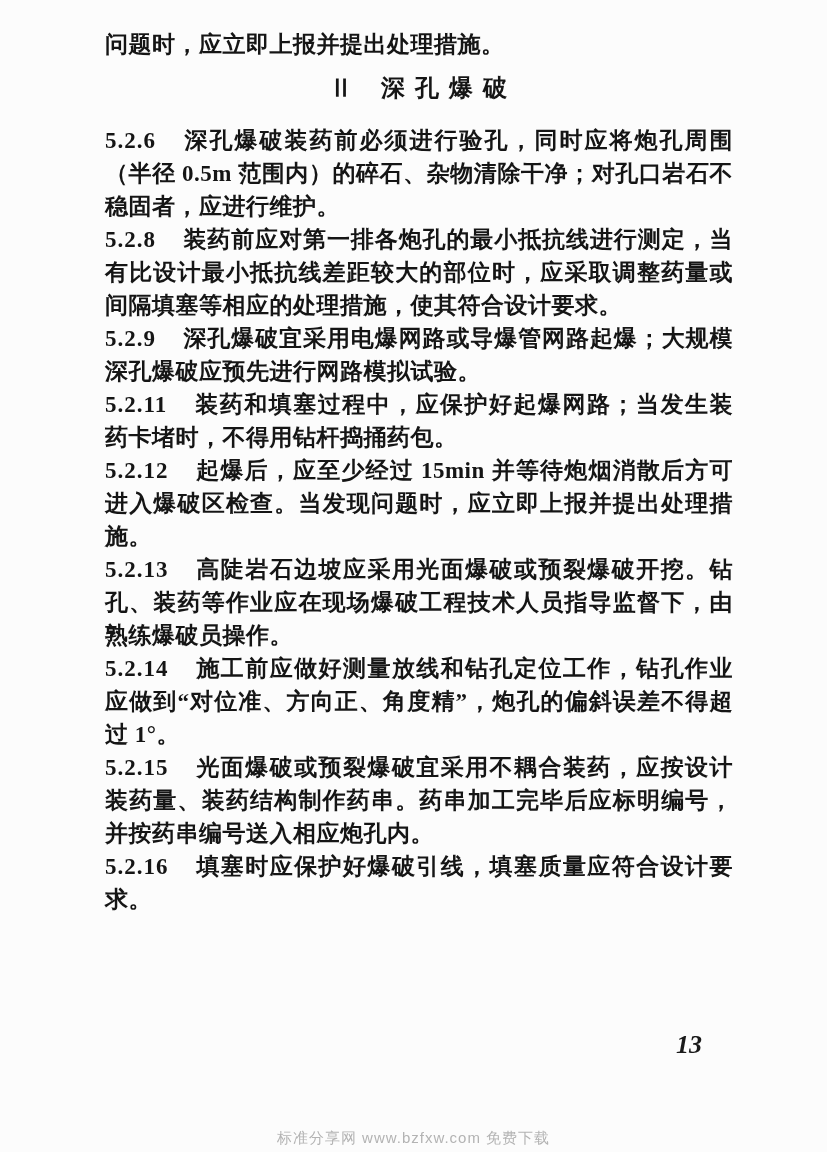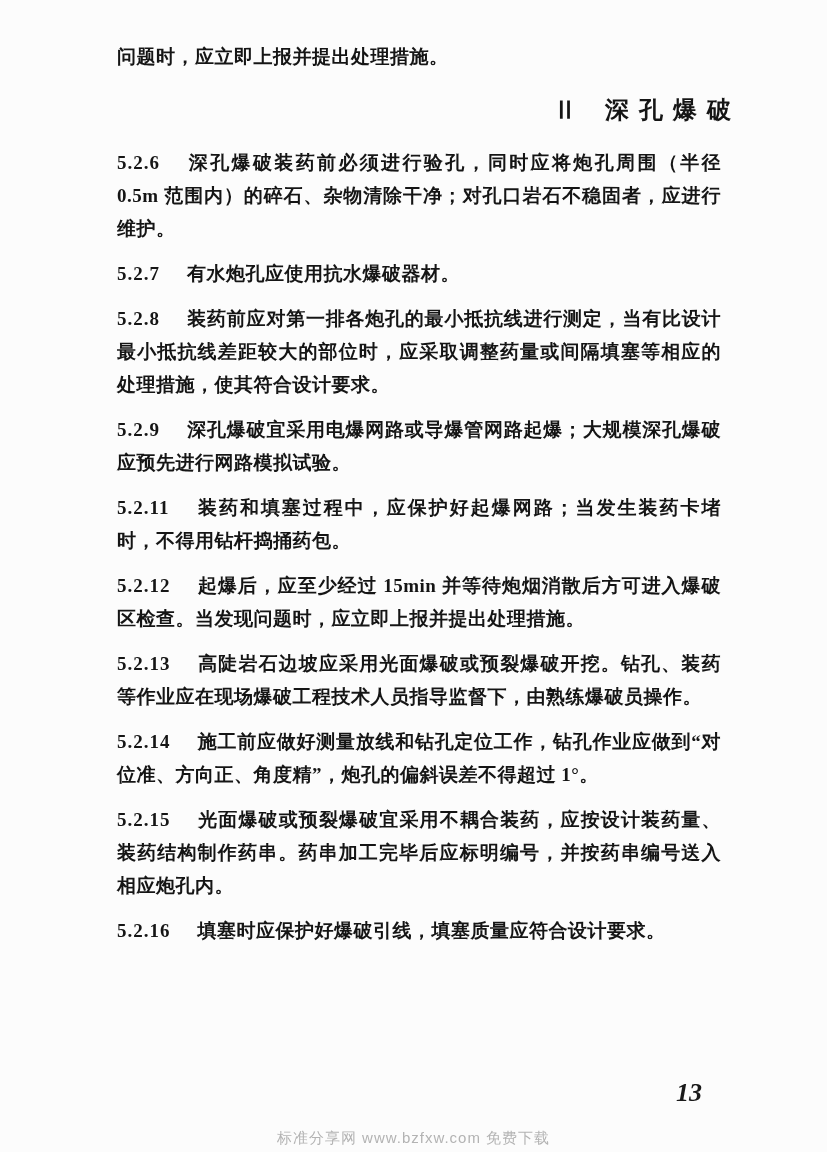--- a/index.html
+++ b/index.html
@@ -12,57 +12,56 @@
     font-family: "Liberation Serif", serif;
     color: #151515;
   }
   .content {
     position: absolute;
     left: 105px;
     top: 28px;
     width: 628px;
   }
   .para {
-    margin: 12px;
-    font-size: 19px;
+    margin: 0;
+    font-size: 23px;
     line-height: 33px;
     font-weight: bold;
     text-align: justify;
     letter-spacing: 0.5px;
   }
   .clause-number {
     font-family: Liberation Serif, serif;
     font-weight: bold;
     letter-spacing: 1px;
     margin-right: 27px;
   }
   .heading {
-    margin: 21px 0 19px 0;
+    margin: 11px 0 19px 0;
     font-size: 24px;
     line-height: 33px;
     font-weight: bold;
-    text-align: right;
+    text-align: center;
     letter-spacing: 0;
   }
   .heading .numeral {
     margin-right: 28px;
   }
   .heading .heading-title {
     letter-spacing: 2px;
   }
   .page-number {
     position: absolute;
     top: 1030px;
     left: 676px;
     font-size: 26px;
     font-style: italic;
     font-weight: bold;
     font-family: "Liberation Serif", serif;
     color: #1a1a1a;
-    margin-top: 48px;
   }
   .footer-watermark {
     position: absolute;
     left: 0;
     bottom: 4px;
     width: 100%;
     text-align: center;
     font-size: 15px;
     letter-spacing: 1px;
     color: #b3b3b3;
@@ -76,23 +75,20 @@
   <div class="content">
 
     <p class="para">问题时，应立即上报并提出处理措施。</p>
 
     <h3 class="heading">
       <span class="numeral">Ⅱ</span><span class="heading-title">深 孔 爆 破</span>
     </h3>
 
     <p class="para">
       <span class="clause-number">5.2.6</span><span class="clause-text">深孔爆破装药前必须进行验孔，同时应将炮孔周围（半径 0.5m 范围内）的碎石、杂物清除干净；对孔口岩石不稳固者，应进行维护。</span>
-    </p>
-    <p class="para">
-      <span class="clause-number">5.2.7</span><span class="clause-text">有水炮孔应使用抗水爆破器材。</span>
     </p>
     <p class="para">
       <span class="clause-number">5.2.8</span><span class="clause-text">装药前应对第一排各炮孔的最小抵抗线进行测定，当有比设计最小抵抗线差距较大的部位时，应采取调整药量或间隔填塞等相应的处理措施，使其符合设计要求。</span>
     </p>
     <p class="para">
       <span class="clause-number">5.2.9</span><span class="clause-text">深孔爆破宜采用电爆网路或导爆管网路起爆；大规模深孔爆破应预先进行网路模拟试验。</span>
     </p>
     <p class="para">
       <span class="clause-number">5.2.11</span><span class="clause-text">装药和填塞过程中，应保护好起爆网路；当发生装药卡堵时，不得用钻杆捣捅药包。</span>
     </p>

